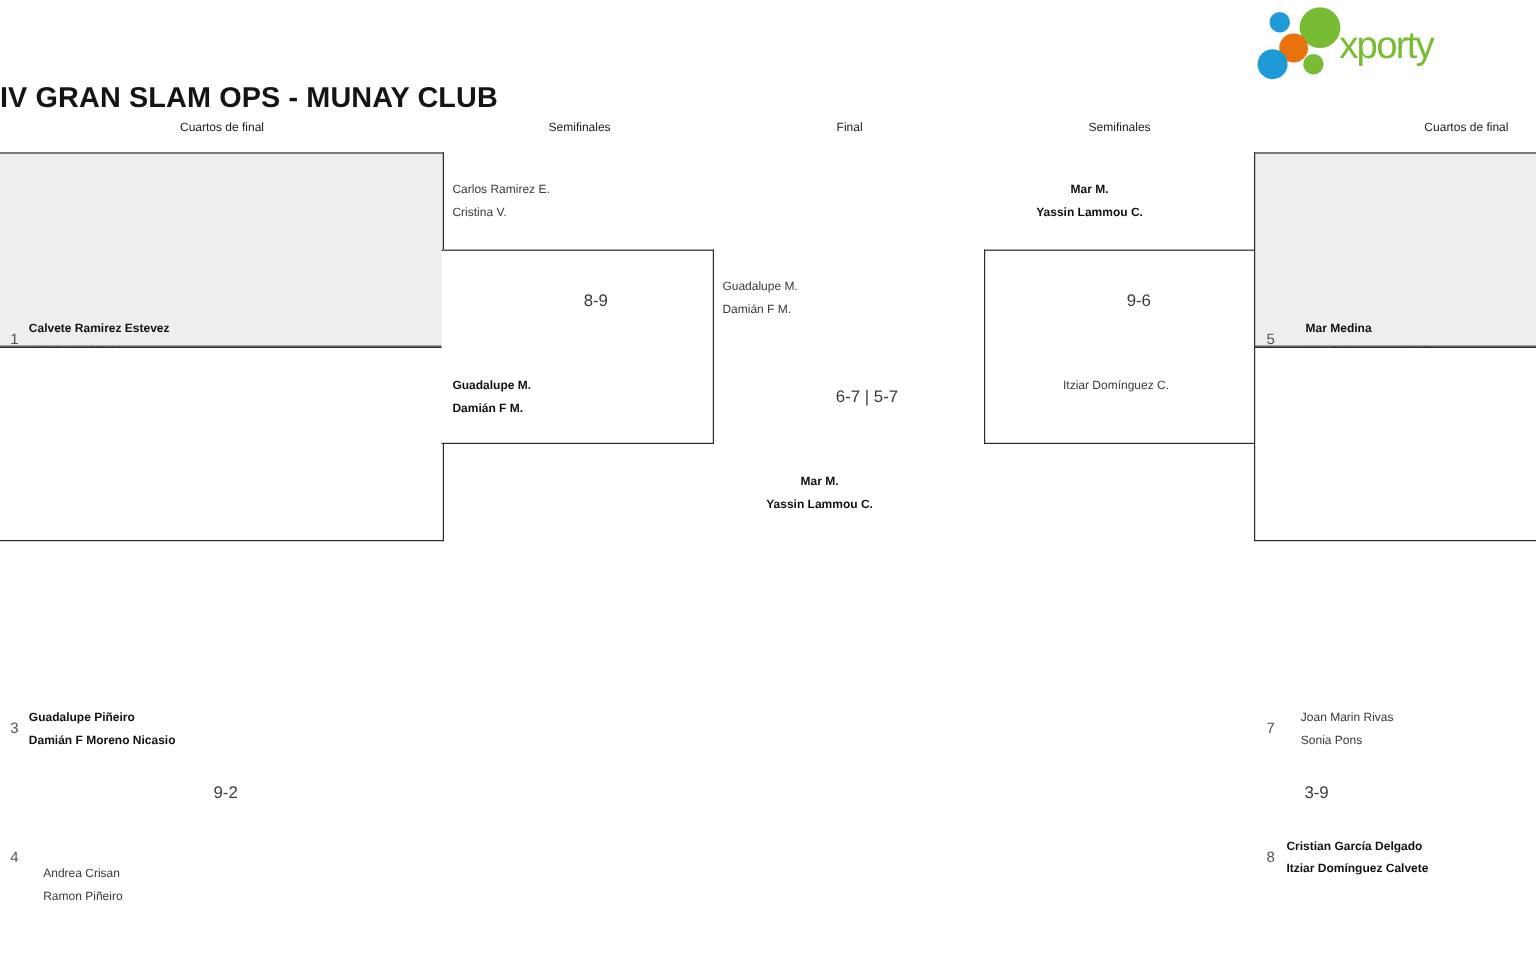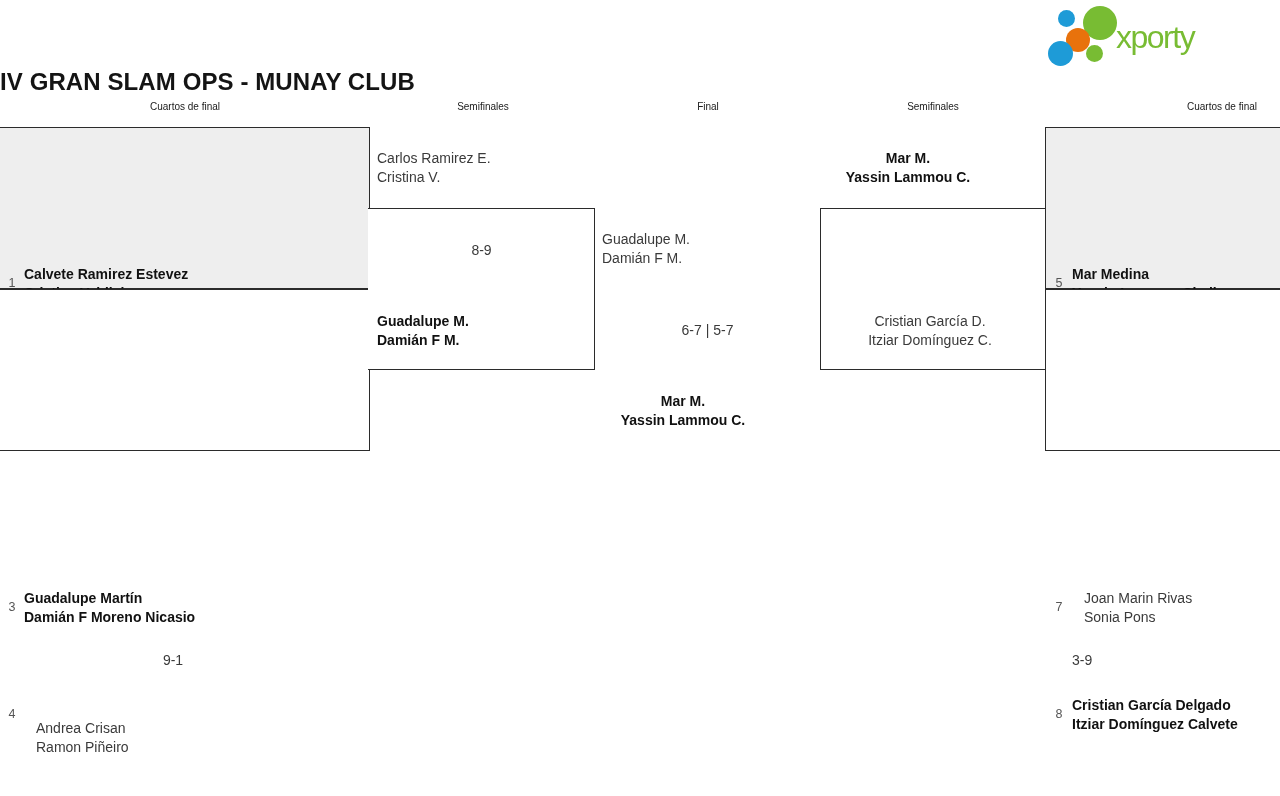--- a/index.html
+++ b/index.html
@@ -81,21 +81,21 @@
     box-sizing: border-box;
     border: 1px solid #2b2b2b;
     background: #ffffff;
   }
   .match-box.shaded { background: #eeeeee; }
   .match-box.no-left  { border-left: none; }
   .match-box.no-right { border-right: none; }
 
   .team {
     position: absolute;
-    font-size: 14px;
+    font-size: 10px;
     line-height: 19px;
     color: #3a3a3a;
     white-space: nowrap;
   }
   .team.winner { font-weight: 700; color: #111111; }
   .team .pname { display: block; }
 
   .seed {
     position: absolute;
     font-size: 12.5px;
@@ -104,20 +104,21 @@
     width: 16px;
     text-align: center;
   }
 
   .score {
     position: absolute;
     font-size: 14px;
     line-height: 19px;
     color: #3a3a3a;
     white-space: nowrap;
+    padding-left: 15px;
   }
 
   .align-right { text-align: center; }
   .align-left  { text-align: left; }
 </style>
 </head>
 <body>
 
 <div class="page-header">
   <div class="title-block">
@@ -155,24 +156,24 @@
     <span class="seed" style="left:4px;top:253px;">2</span>
     <div class="team align-left" style="left:24px;top:244px;">
       <span class="pname">Ender Marcos</span>
       <span class="pname">Coral Nova</span>
     </div>
   </div>
 
   <div class="match-box no-left" style="left:0px;top:289px;width:370px;height:162px;">
     <span class="seed" style="left:4px;top:308px;">3</span>
     <div class="team winner align-left" style="left:24px;top:299px;">
-      <span class="pname">Guadalupe Martín</span>
+      <span class="pname">Guadalupe Piñeiro</span>
       <span class="pname">Damián F Moreno Nicasio</span>
     </div>
-    <span class="score" style="left:0px;top:361px;width:346px;text-align:center;">9-1</span>
+    <span class="score" style="left:0px;top:361px;width:346px;text-align:center;">9-2</span>
     <span class="seed" style="left:4px;top:415px;">4</span>
     <div class="team align-left" style="left:24px;top:429px;margin-left:12px;">
       <span class="pname">Andrea Crisan</span>
       <span class="pname">Ramon Piñeiro</span>
     </div>
   </div>
 
   <div class="team align-left" style="left:377px;top:149px;">
     <span class="pname">Carlos Ramirez E.</span>
     <span class="pname">Cristina V.</span>
@@ -198,29 +199,29 @@
   <div class="team winner align-right" style="left:553px;top:392px;width:260px;">
     <span class="pname">Mar M.</span>
     <span class="pname">Yassin Lammou C.</span>
   </div>
 
   <div class="team winner align-right" style="left:778px;top:149px;width:260px;">
     <span class="pname">Mar M.</span>
     <span class="pname">Yassin Lammou C.</span>
   </div>
   <div class="match-box no-right" style="left:820px;top:208px;width:226px;height:162px;">
+    <span class="score" style="left:0px;top:32px;width:226px;text-align:center;">9-6</span>
     <div class="team align-right" style="left:0px;top:103px;width:218px;">
-      <span class="pname">Cristian García D.</span>
       <span class="pname">Itziar Domínguez C.</span>
     </div>
   </div>
 
   <div class="match-box shaded no-right" style="left:1045px;top:127px;width:235px;height:162px;">
     <span class="seed" style="left:5px;top:146px;">5</span>
-    <div class="team winner align-left" style="left:26px;top:137px;">
+    <div class="team winner align-left" style="left:42px;top:137px;">
       <span class="pname">Mar Medina</span>
       <span class="pname">Yassin Lammou Chelh</span>
     </div>
     <span class="score" style="left:26px;top:199px;width:209px;text-align:center;">9-0</span>
     <span class="seed" style="left:5px;top:253px;">6</span>
     <div class="team align-left" style="left:26px;top:244px;">
       <span class="pname">Albert Gomez</span>
       <span class="pname">Lorena Perez Ramirez</span>
     </div>
   </div>

